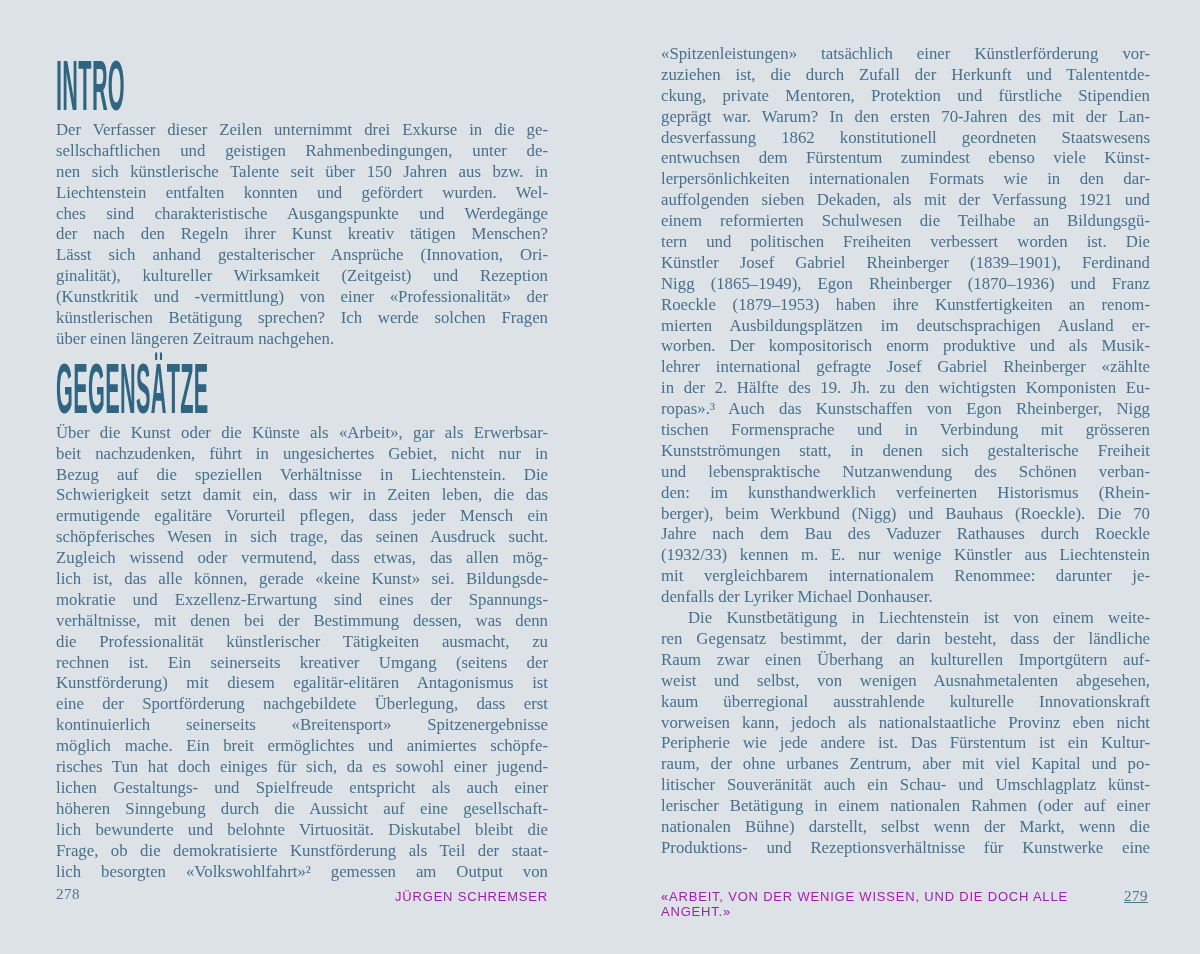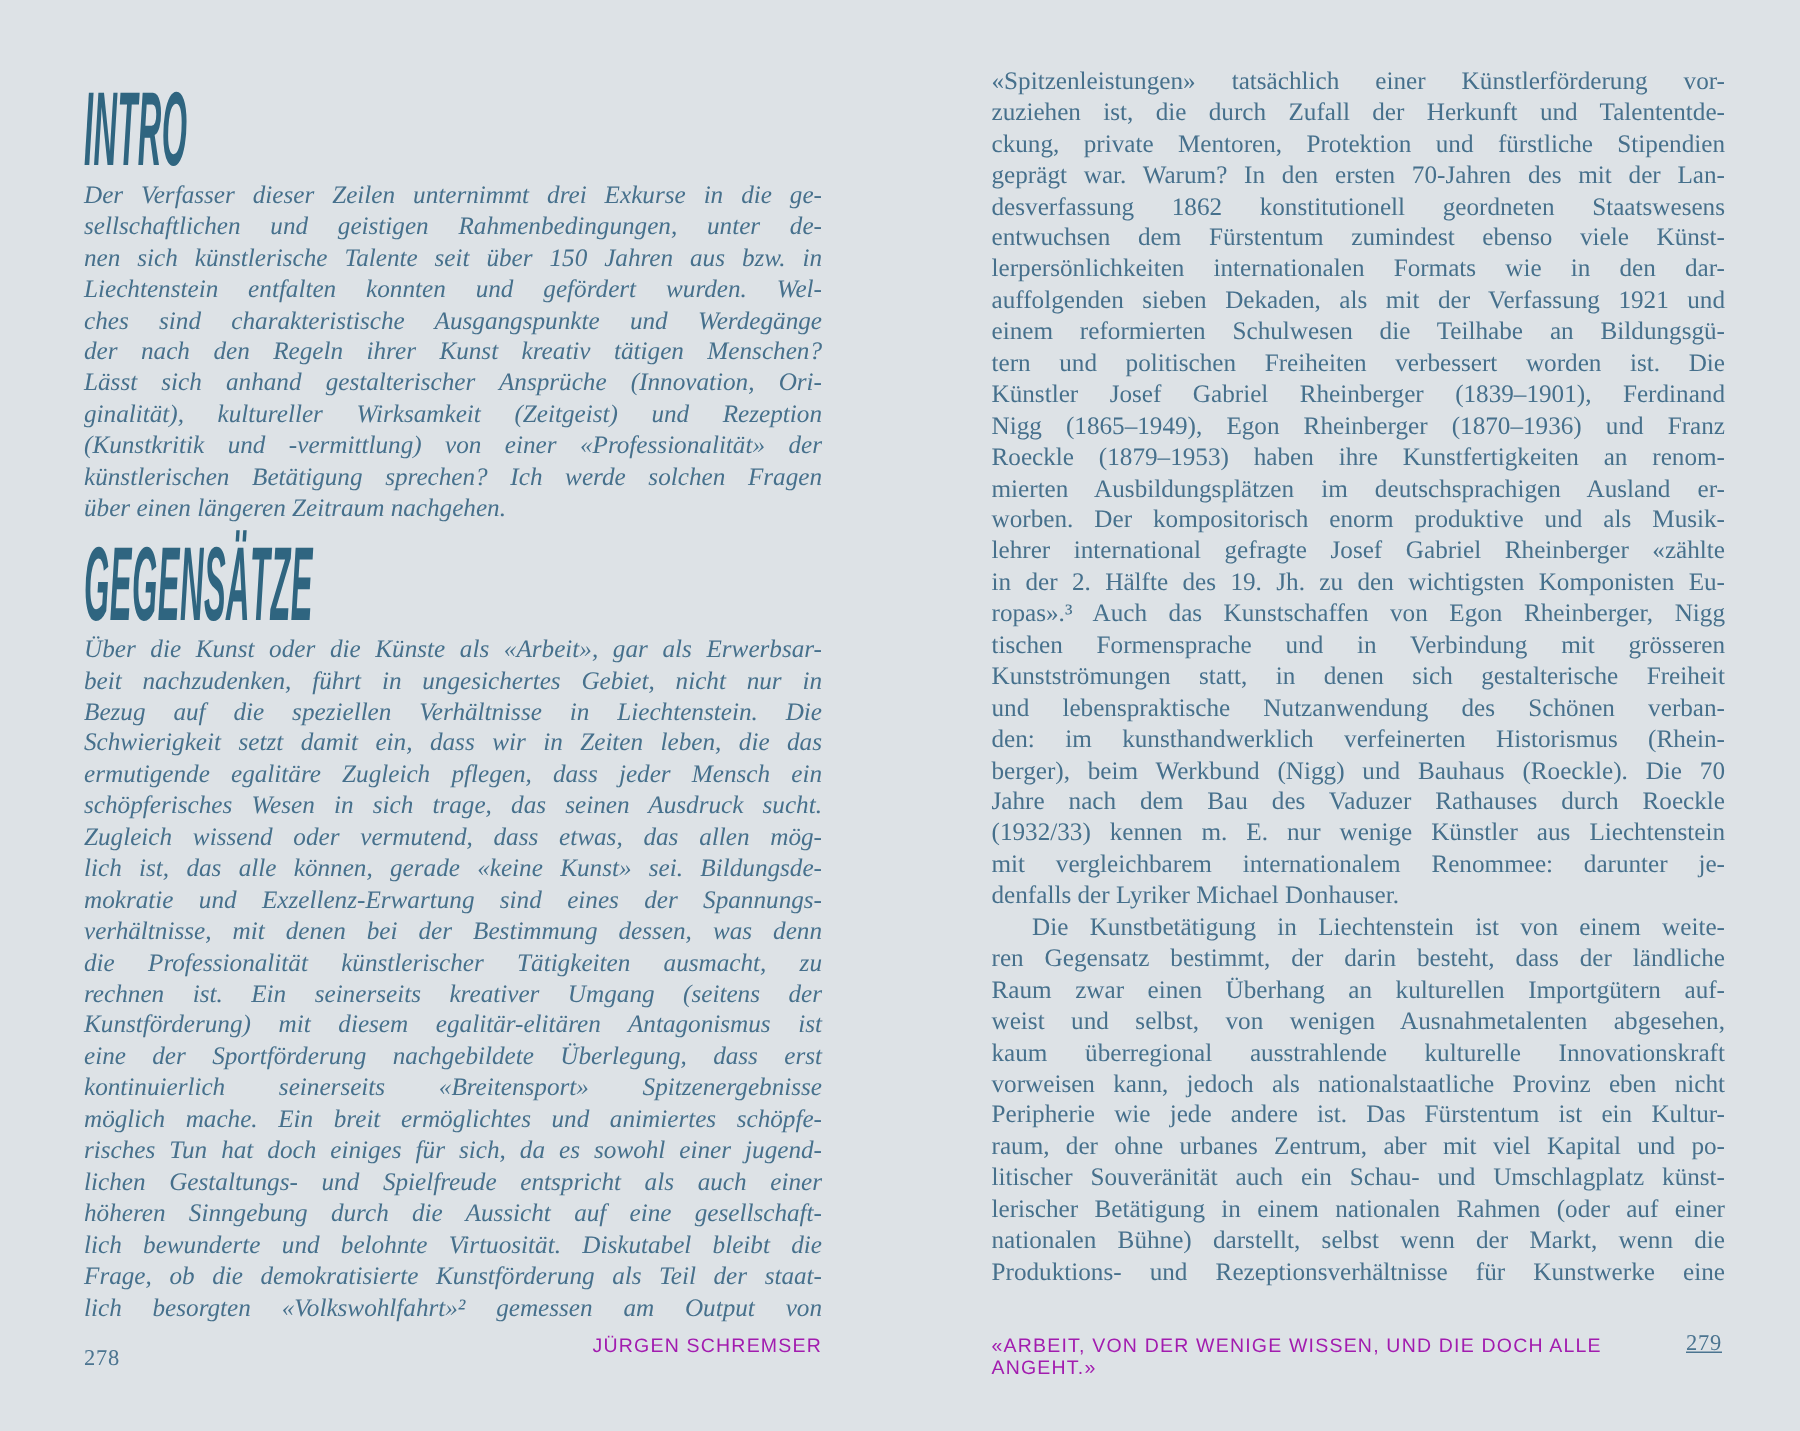--- a/index.html
+++ b/index.html
@@ -4,21 +4,21 @@
 <style>
   html,body{margin:0;padding:0;}
   body{
     width:1200px;height:954px;
     background:#dde2e6;
     font-family:"Liberation Serif", serif;
     overflow:hidden;position:relative;
   }
   .spread{position:absolute;inset:0;}
   .col{position:absolute;color:#46708c;}
-  .col-left{left:56px;top:57px;width:492px;font-style:italic;}
+  .col-left{left:56px;top:57px;width:492px;}
   .col-right{left:661px;top:44px;width:489px;}
   .h1{
     font-family:"Liberation Sans", sans-serif;
     font-weight:700;
     font-size:70px;
     line-height:58px;
     color:#2f6580;
     transform:scaleX(0.31);
     transform-origin:0 100%;
     letter-spacing:1px;
@@ -42,21 +42,21 @@
   .line.indent{padding-left:27px;}
   .footer-row{
     position:absolute;top:886px;left:0;width:1200px;height:22px;
     font-size:14px;
   }
   .folio{
     position:absolute;
     font-family:"Liberation Serif", serif;
     font-size:15px;color:#4b7490;letter-spacing:0.5px;
   }
-  .folio-left{left:56px;top:12px;}
+  .folio-left{left:56px;top:0;}
   .folio-right{right:52px;top:2px;text-decoration:underline;}
   .running-head{
     position:absolute;
     font-family:"Liberation Sans", sans-serif;
     font-size:13px;color:#a21caf;letter-spacing:0.8px;top:3px;
   }
   .rh-left{left:56px;width:492px;text-align:right;}
   .rh-right{left:661px;width:420px;text-align:left;}
 </style>
 </head>
@@ -77,21 +77,21 @@
         <div class="line">(Kunstkritik und -vermittlung) von einer «Professionalität» der</div>
         <div class="line">künstlerischen Betätigung sprechen? Ich werde solchen Fragen</div>
         <div class="line endline">über einen längeren Zeitraum nachgehen.</div>
       </div>
       <div class="h1 second">GEGENSÄTZE</div>
       <div class="para">
         <div class="line">Über die Kunst oder die Künste als «Arbeit», gar als Erwerbsar-</div>
         <div class="line">beit nachzudenken, führt in ungesichertes Gebiet, nicht nur in</div>
         <div class="line">Bezug auf die speziellen Verhältnisse in Liechtenstein. Die</div>
         <div class="line">Schwierigkeit setzt damit ein, dass wir in Zeiten leben, die das</div>
-        <div class="line">ermutigende egalitäre Zugleich pflegen, dass jeder Mensch ein</div>
+        <div class="line">ermutigende egalitäre Vorurteil pflegen, dass jeder Mensch ein</div>
         <div class="line">schöpferisches Wesen in sich trage, das seinen Ausdruck sucht.</div>
         <div class="line">Zugleich wissend oder vermutend, dass etwas, das allen mög-</div>
         <div class="line">lich ist, das alle können, gerade «keine Kunst» sei. Bildungsde-</div>
         <div class="line">mokratie und Exzellenz-Erwartung sind eines der Spannungs-</div>
         <div class="line">verhältnisse, mit denen bei der Bestimmung dessen, was denn</div>
         <div class="line">die Professionalität künstlerischer Tätigkeiten ausmacht, zu</div>
         <div class="line">rechnen ist. Ein seinerseits kreativer Umgang (seitens der</div>
         <div class="line">Kunstförderung) mit diesem egalitär-elitären Antagonismus ist</div>
         <div class="line">eine der Sportförderung nachgebildete Überlegung, dass erst</div>
         <div class="line">kontinuierlich seinerseits «Breitensport» Spitzenergebnisse</div>

